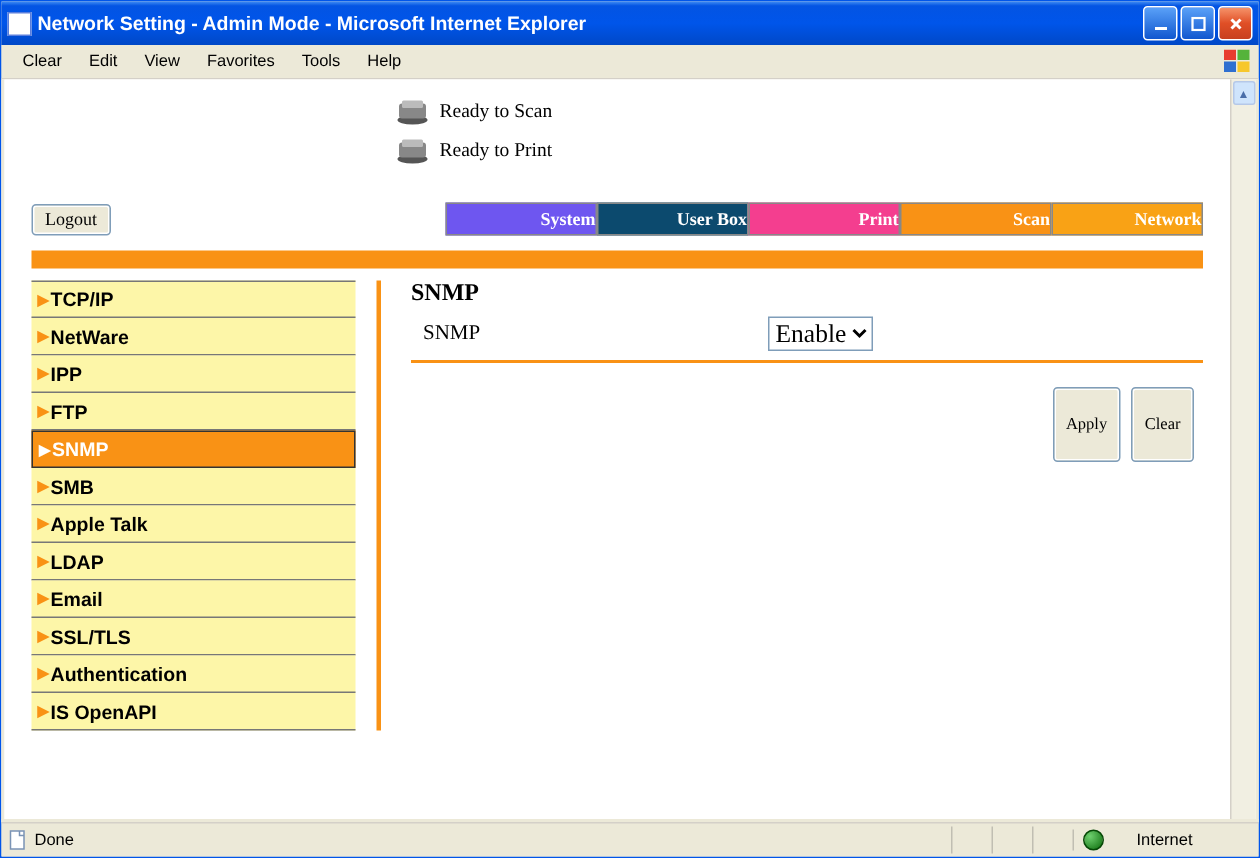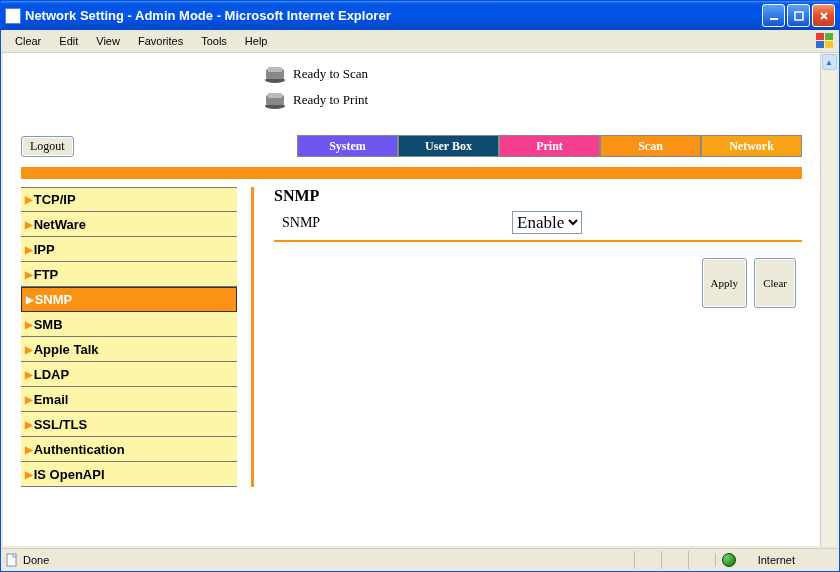--- a/index.html
+++ b/index.html
@@ -157,21 +157,21 @@
   border-radius: 3px;
   box-shadow: inset 0 0 0 1px #fff;
 }
 .tabs {
   margin-left: auto;
   display:flex;
   height: 22px;
 }
 .tab {
   width: 101px;
-  text-align:center;
+  text-align:right;
   color: white;
   font-weight:bold;
   font-size:12px;
   line-height:20px;
   border:1px solid #888;
   box-sizing: border-box;
   font-family: Tahoma;
 }
 .tab.system  { background:#6e56f0; }
 .tab.userbox { background:#0c4a6e; }

